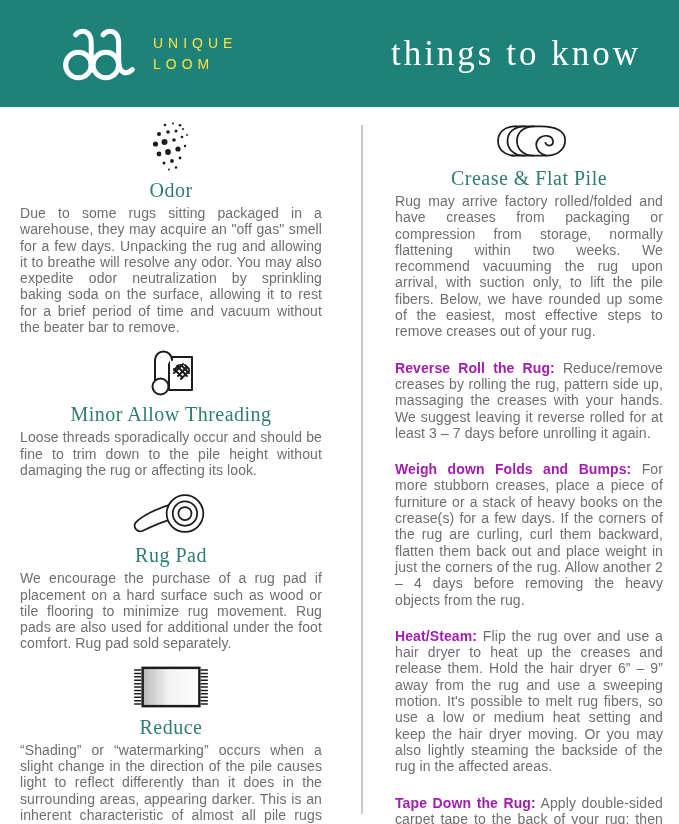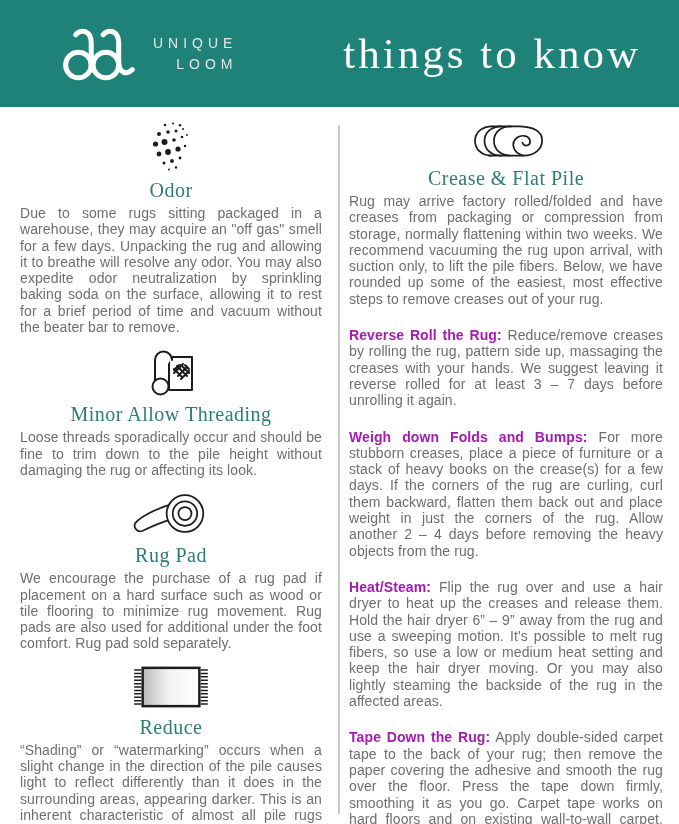--- a/index.html
+++ b/index.html
@@ -15,42 +15,43 @@
   .header {
     height: 107px;
     background: #1f8278;
     display: flex;
     align-items: center;
     padding: 0 38px 0 55px;
   }
   .logo-group { display: flex; align-items: center; }
   .logo-svg { display: block; }
   .brand-text {
-    color: #e5e5e5;
+    color: #fde047;
     font-size: 14px;
     letter-spacing: 5px;
     line-height: 1.45;
     margin-left: 10px;
-    text-align: right;
+    text-align: left;
     font-weight: 400;
   }
   .page-title {
     margin-left: auto;
     color: #ffffff;
     font-family: "Liberation Serif", serif;
-    font-size: 43px;
+    font-size: 35px;
     font-weight: 500;
     letter-spacing: 3px;
     white-space: nowrap;
   }
   
   .content {
     display: flex;
     padding: 14px 16px 0 20px;
     height: 717px;
+    gap: 23px;
   }
   .col-left { width: 302px; flex: none; }
   .col-divider {
     width: 2px; flex: none;
     background: #c9c9c9;
     margin: 4px 9px 10px 16px;
   }
   .col-right { flex: 1; min-width: 0; }
   .section { margin-bottom: 12px; }
   .icon-wrap { text-align: center; margin-bottom: 6px; }

